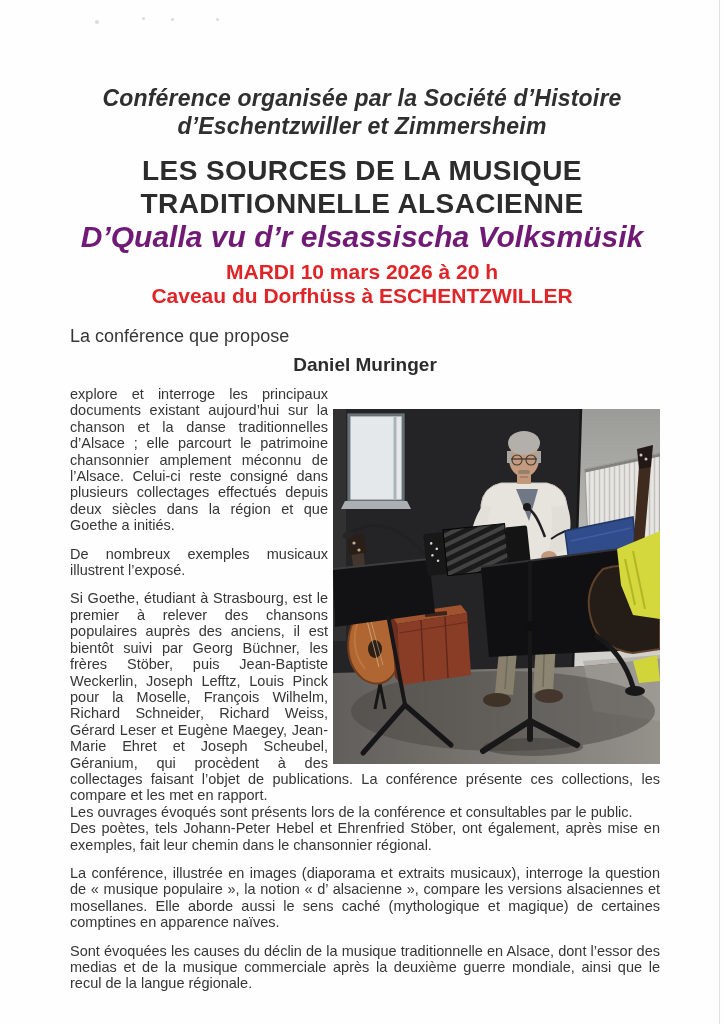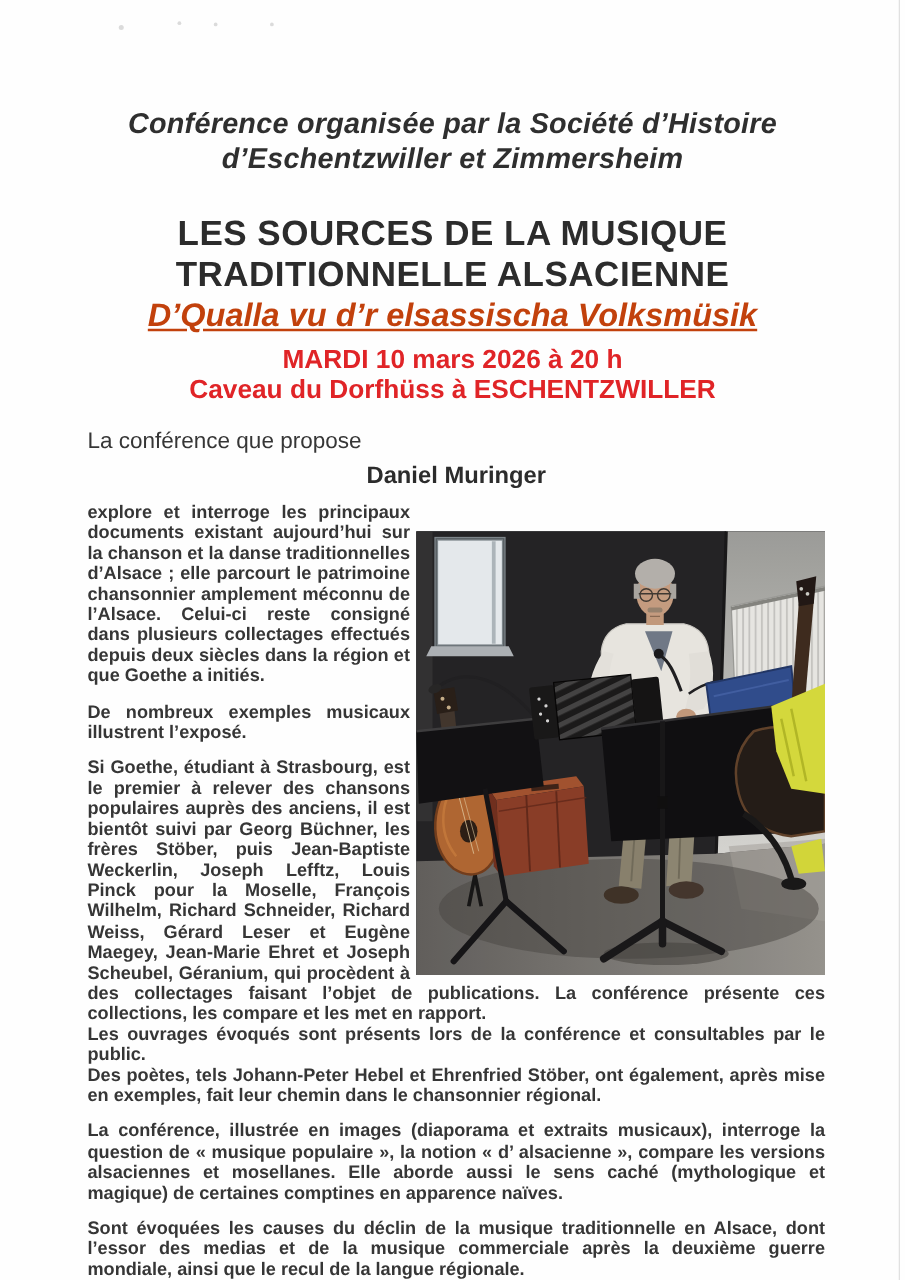--- a/index.html
+++ b/index.html
@@ -16,49 +16,49 @@
   .edge-line{position:absolute;top:0;bottom:0;right:4px;width:1px;background:#dedede;opacity:.9;}
 
   .hdr{ text-align:center; }
   .org{
     margin:84px 30px 0;
     font-size:23px;line-height:28px;
     font-weight:bold;font-style:italic;
     color:#2f2f2f;letter-spacing:.2px;
   }
   .title{
-    margin:30px 20px 0;
+    margin:14px 20px 0;
     font-size:28px;line-height:33px;
     font-weight:bold;color:#2c2c2c;letter-spacing:.4px;
   }
   .subtitle{
     margin:3px 0 0;
-    font-size:26px;line-height:27px;
-    font-weight:bold;font-style:italic;color:#c2410c;text-decoration:underline;
+    font-size:30px;line-height:27px;
+    font-weight:bold;font-style:italic;color:#701a75;
   }
   .when{
     margin:21px 0 0;
     font-size:21px;line-height:24px;
     font-weight:bold;color:#e02427;
   }
   .intro{
     margin:19px 64px 0 70px;
     font-size:18px;line-height:18px;
   }
   .speaker{
     margin:9px 64px 4px 70px;
     text-align:center;
     font-size:19px;line-height:22px;
     font-weight:bold;color:#2c2c2c;
   }
   .body{
     margin:10px 64px 0 70px;
     font-size:14.5px;line-height:16.4px;
     text-align:justify;
-    hyphens:auto;font-weight:bold;-webkit-hyphens:auto;
+    hyphens:auto;-webkit-hyphens:auto;
   }
   .body p{margin:0;}
   .body p.sp{margin-top:12px;}
   .photo-float{
     float:right;
     width:327px;height:355px;
     margin:23px 0 6px 5px;
     background:#1f1f21;
   }
   .photo-float svg{display:block;width:100%;height:100%;}

